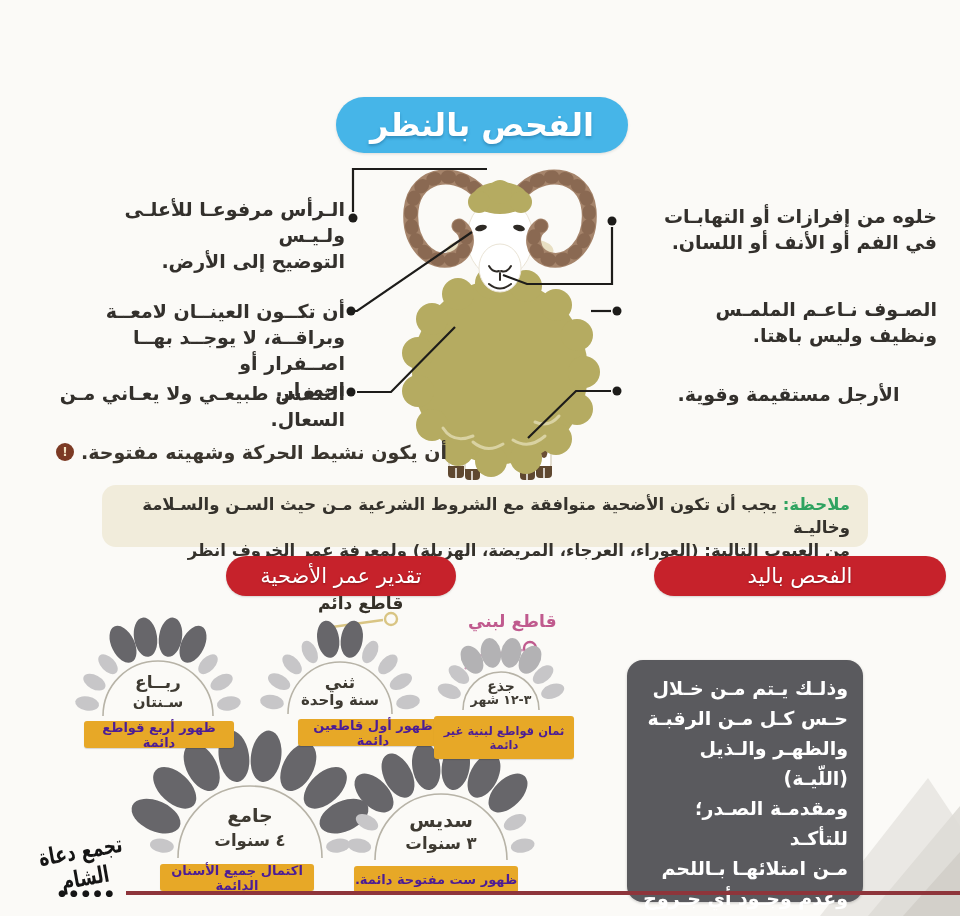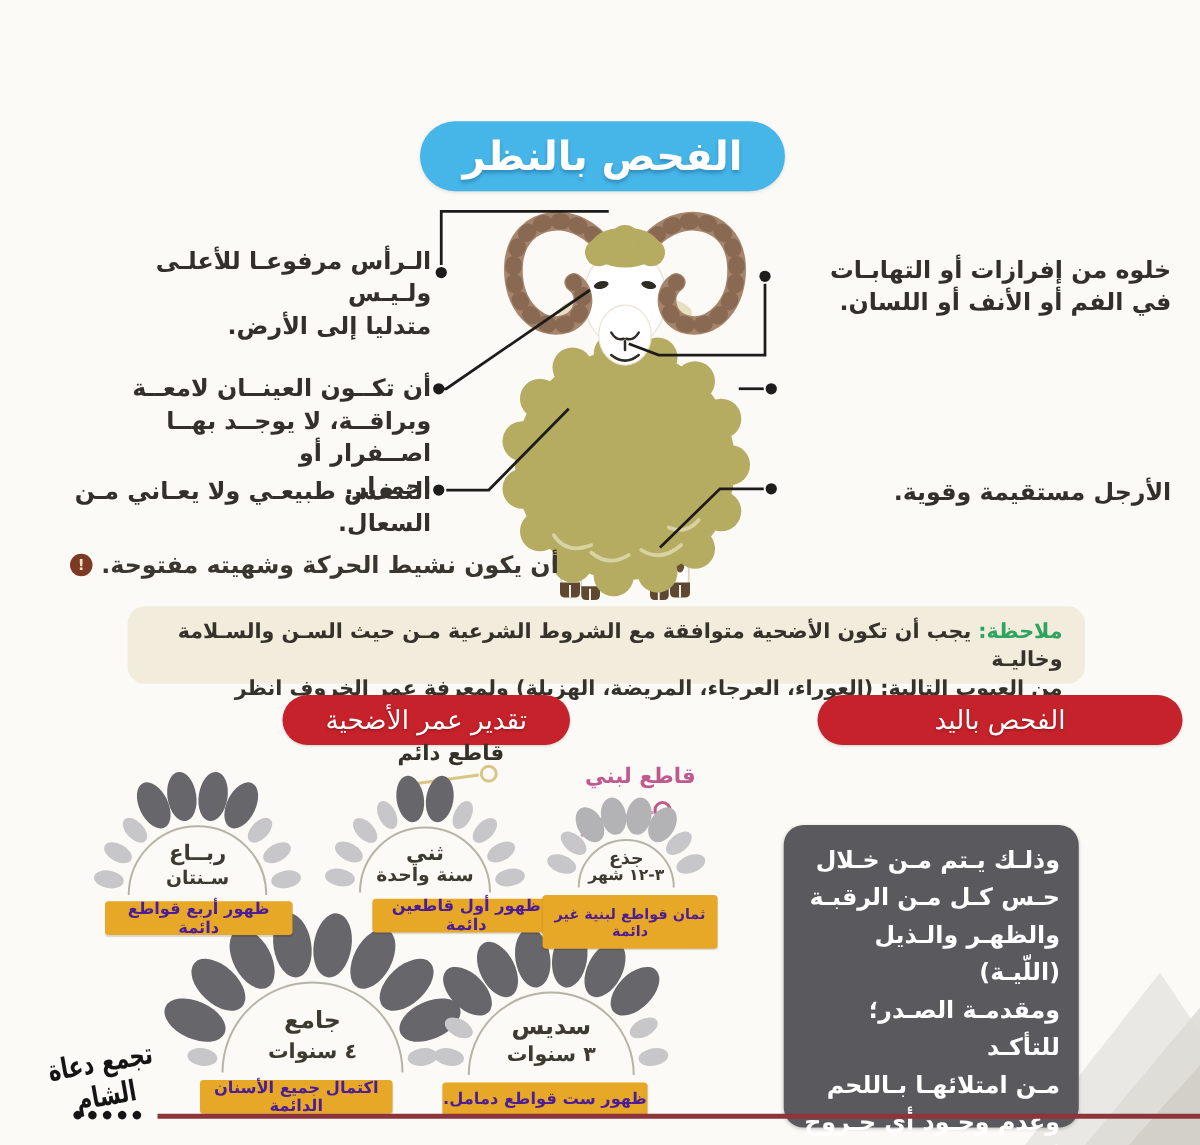--- a/index.html
+++ b/index.html
@@ -170,30 +170,32 @@
     </g>
     <g fill="none" stroke="#2e2a25" stroke-width="2" stroke-linecap="round">
       <path d="M104,106 q4,7 10,5"></path>
       <path d="M126,106 q-4,7 -10,5"></path>
       <path d="M115,113 v7"></path>
       <path d="M104,124 q11,9 22,0"></path>
     </g>
   </svg>
 
   <div class="abs point" style="left:55px;top:196px;width:290px;">الـرأس مرفوعـا للأعلـى ولـيـس
-متدليا إلى الأرض.</div>
+التوضيح إلى الأرض.</div>
   <div class="abs point" style="left:55px;top:298px;width:290px;">أن تكــون العينــان لامعــة
 وبراقــة، لا يوجــد بهــا اصــفرار أو
 احمرار.</div>
   <div class="abs point" style="left:55px;top:380px;width:290px;">التنفس طبيعـي ولا يعـاني مـن
 السعال.</div>
 
   <div class="abs point" style="left:640px;top:203px;width:297px;">خلوه من إفرازات أو التهابـات
 في الفم أو الأنف أو اللسان.</div>
-  <div class="abs point" style="left:640px;top:381px;width:297px;">الأرجل مستقيمة وقوية.</div>
+  <div class="abs point" style="left:640px;top:296px;width:297px;">الصـوف نـاعـم الملمـس
+ونظيف وليس باهتا.</div>
+  <div class="abs point" style="left:640px;top:381px;width:297px;text-align:center;">الأرجل مستقيمة وقوية.</div>
 
   <div class="abs activity">
     <span class="bang">!</span>
     <span class="txt">أن يكون نشيط الحركة وشهيته مفتوحة.</span>
   </div>
 
   <svg class="overlay" width="960" height="916">
     <g stroke="#1d1c1a" stroke-width="2.2" fill="none">
       <path d="M487,169 L353,169 L353,212"></path>
       <path d="M472,232 L357,311 L352,311"></path>
@@ -300,21 +302,21 @@
       <ellipse cx="81.7" cy="-14.4" rx="7.0" ry="12.0" fill="#c7c6c8" transform="rotate(80 81.7 -14.4)"></ellipse>
       <path d="M -66 0 A 66 66 0 0 1 66 0" fill="#fbfaf7" stroke="#b7b3a7" stroke-width="1.6"></path>
       <text x="0" y="-33" text-anchor="middle" font-size="19" font-weight="bold" fill="#3e3a32">سديس</text>
       <text x="0" y="-11" text-anchor="middle" font-size="16.5" font-weight="bold" fill="#3e3a32">٣ سنوات</text>
     </svg>
 
   <div class="tooth-label" style="left:84px;top:721px;width:150px;height:27px;">ظهور أربع قواطع دائمة</div>
   <div class="tooth-label" style="left:298px;top:719px;width:150px;height:27px;">ظهور أول قاطعين دائمة</div>
   <div class="tooth-label small" style="left:434px;top:716px;width:140px;height:43px;">ثمان قواطع لبنية غير دائمة</div>
   <div class="tooth-label" style="left:160px;top:864px;width:154px;height:27px;">اكتمال جميع الأسنان الدائمة</div>
-  <div class="tooth-label" style="left:354px;top:866px;width:164px;height:27px;">ظهور ست قواطع دمامل.</div>
+  <div class="tooth-label" style="left:354px;top:866px;width:164px;height:27px;">ظهور ست مفتوحة دائمة.</div>
 
   <div class="abs gray-box">وذلـك يـتم مـن خـلال
 حـس كـل مـن الرقبـة
 والظهـر والـذيل (اللّيـة)
 ومقدمـة الصـدر؛ للتأكـد
 مـن امتلائهـا بـاللحم
 وعدم وجـود أي جـروح أو
 دمامل وتورمات.</div>
 
   <div class="abs red-line"></div>

